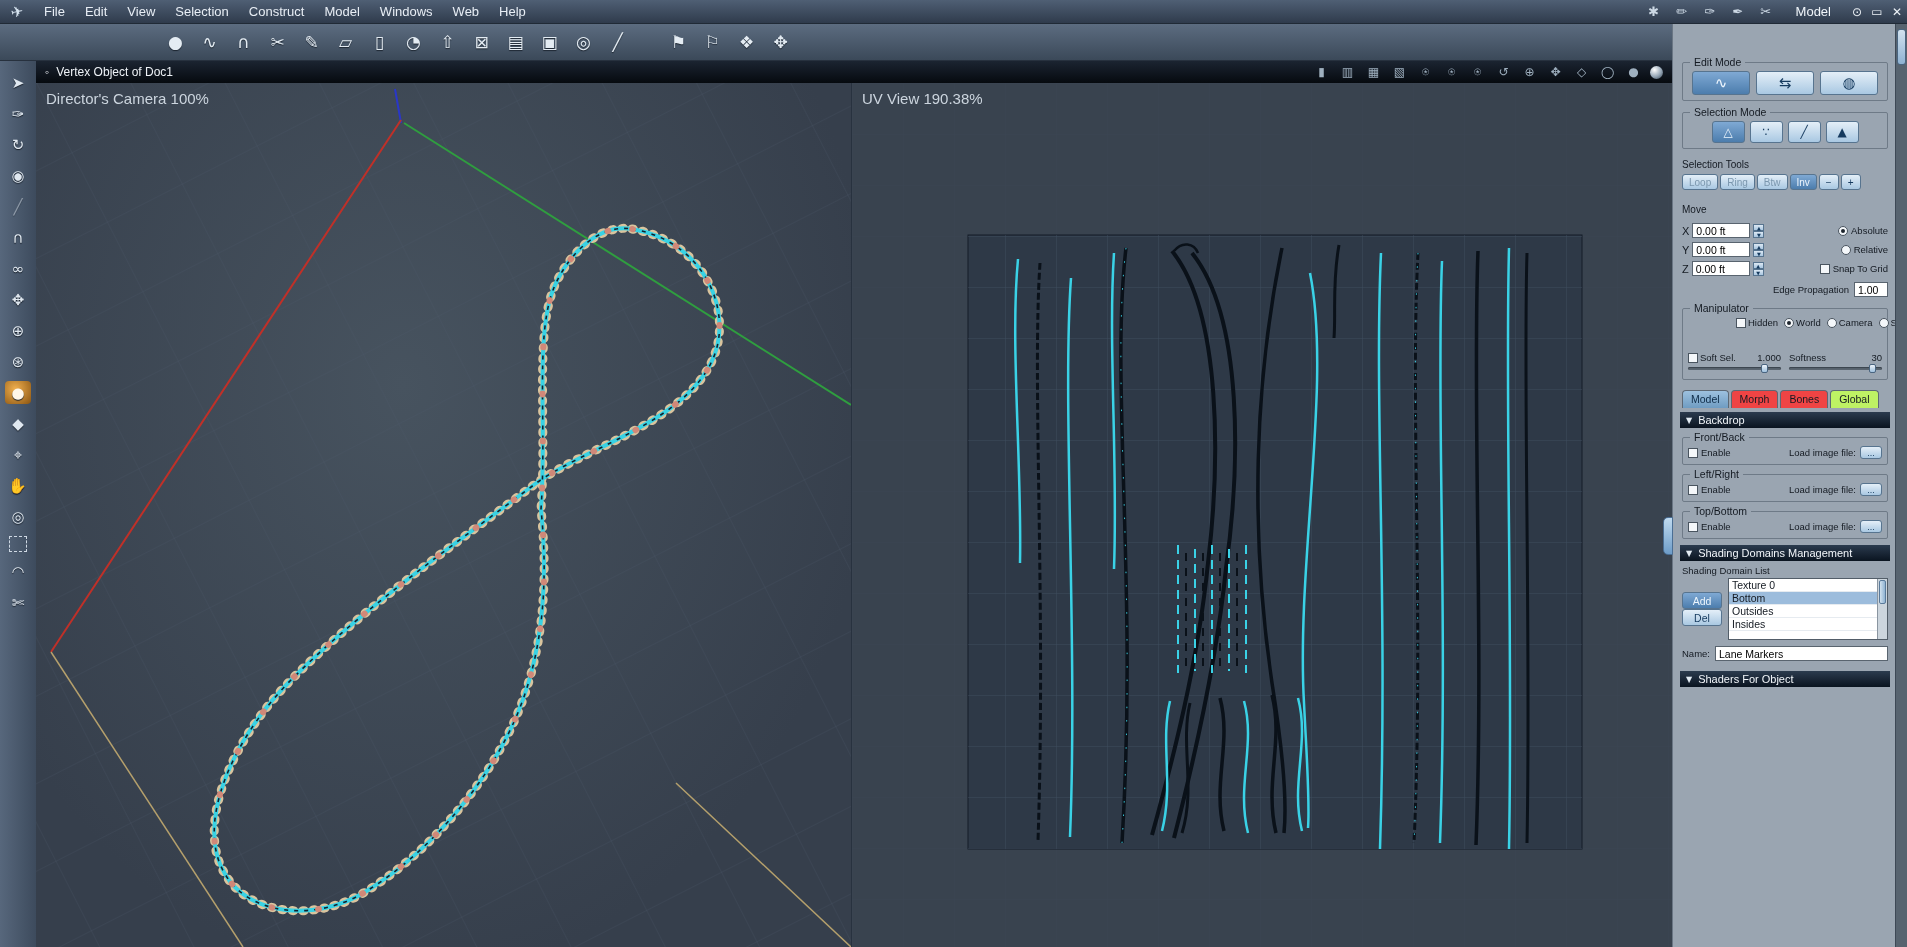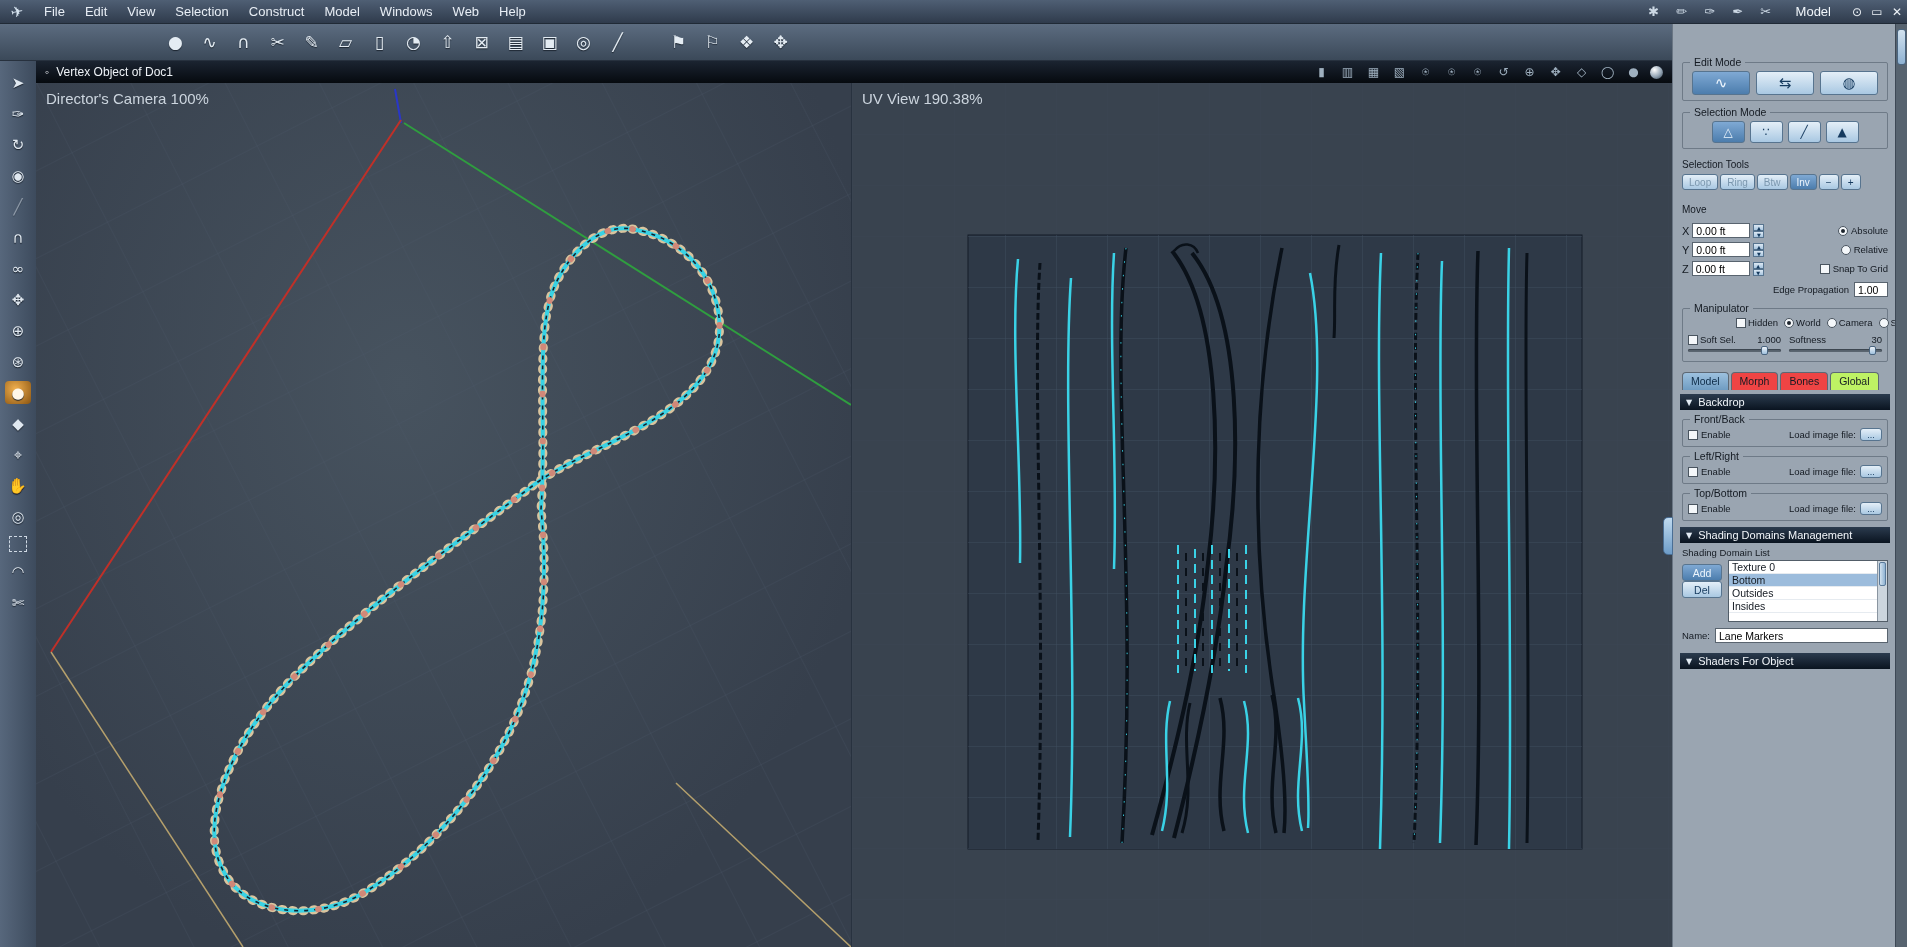--- a/index.html
+++ b/index.html
@@ -377,21 +377,21 @@
       </div>
 
       <div class="row" style="justify-content:flex-end; gap:5px;">
         <span class="tiny-label">Edge Propagation</span>
         <input class="val" style="width: 34px;" value="1.00">
       </div>
     </div>
 
     <div class="groupbox">
       <span class="gb-legend">Manipulator</span>
-      <div class="row" style="gap:6px; margin-bottom:6px;padding-left:48px;">
+      <div class="row" style="gap:6px; margin-bottom:24px;padding-left:48px;">
         <span class="row" style="gap:2px;">
             <span class="check"></span>
             <span class="tiny-label">Hidden</span>
           </span>
         <span class="row" style="gap:2px;">
             <span class="radio checked"></span>
             <span class="tiny-label">World</span>
           </span>
         <span class="row" style="gap:2px;">
             <span class="radio"></span>
@@ -480,21 +480,21 @@
     </div>
 
     <div class="section-hdr">
       <span class="tri">▼</span>
       <span>Shading Domains Management</span>
     </div>
 
     <div style="margin:4px 2px 0;">
       <div class="tiny-label" style="padding-right:14px; margin-bottom:2px;">Shading Domain List</div>
       <div class="row" style="align-items:stretch; gap:6px;">
-        <div style="display:flex; flex-direction:column; justify-content:flex-start; padding:4px 0;">
+        <div style="display:flex; flex-direction:column; justify-content:center; padding:4px 0;">
           <span class="btn panel-btn sel">Add</span>
           <span class="btn panel-btn">Del</span>
         </div>
         <div class="list" style="flex:1; height:62px;">
           <div class="item">Texture 0</div>
           <div class="item sel">Bottom</div>
           <div class="item">Outsides</div>
           <div class="item">Insides</div>
           <div class="vscroll">
               <span class="sthumb"></span>

